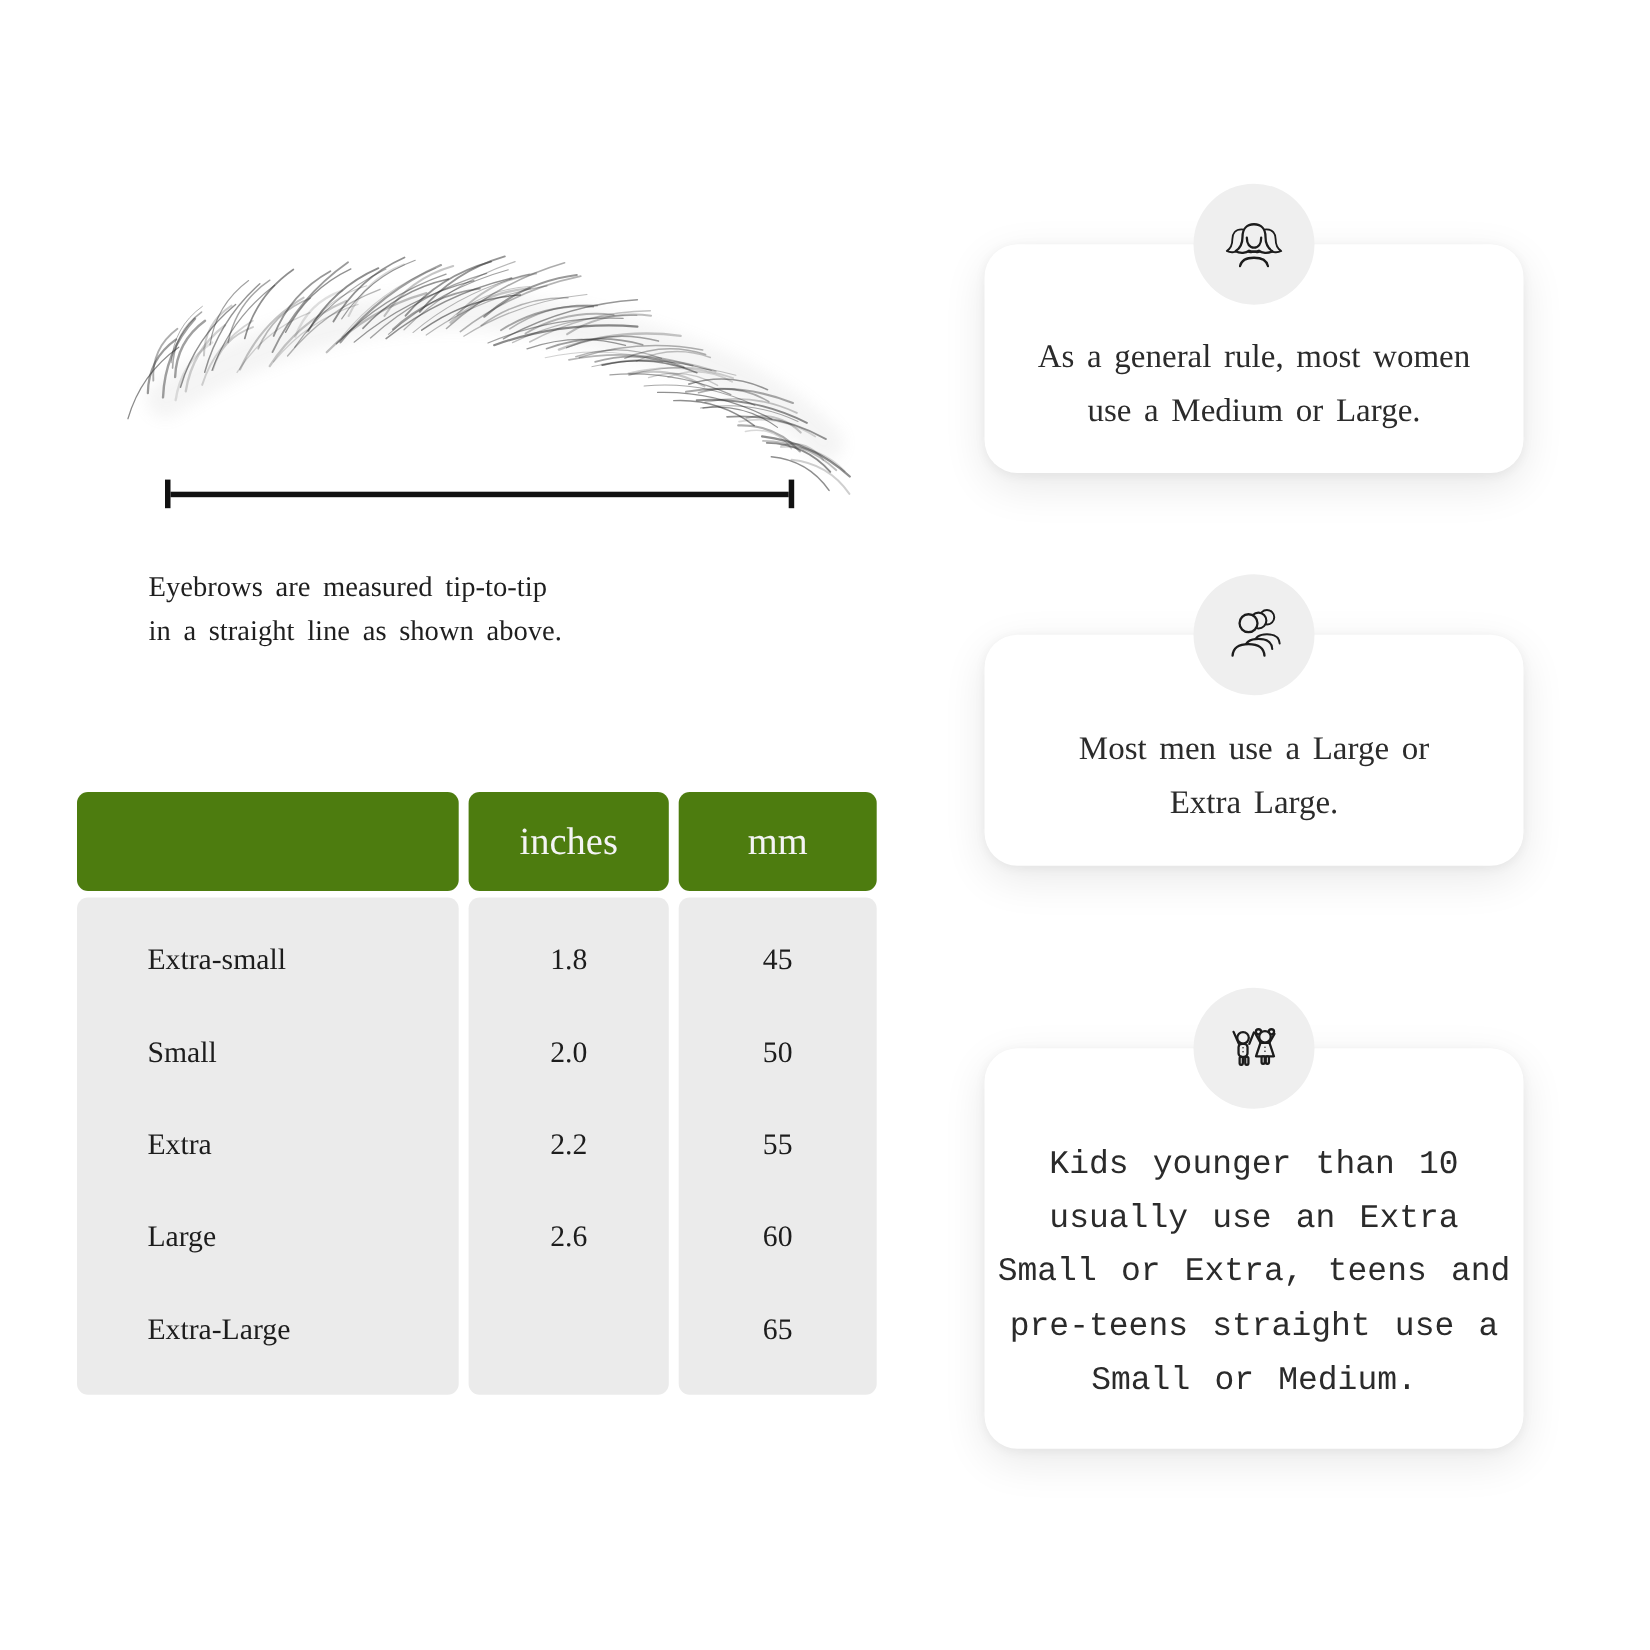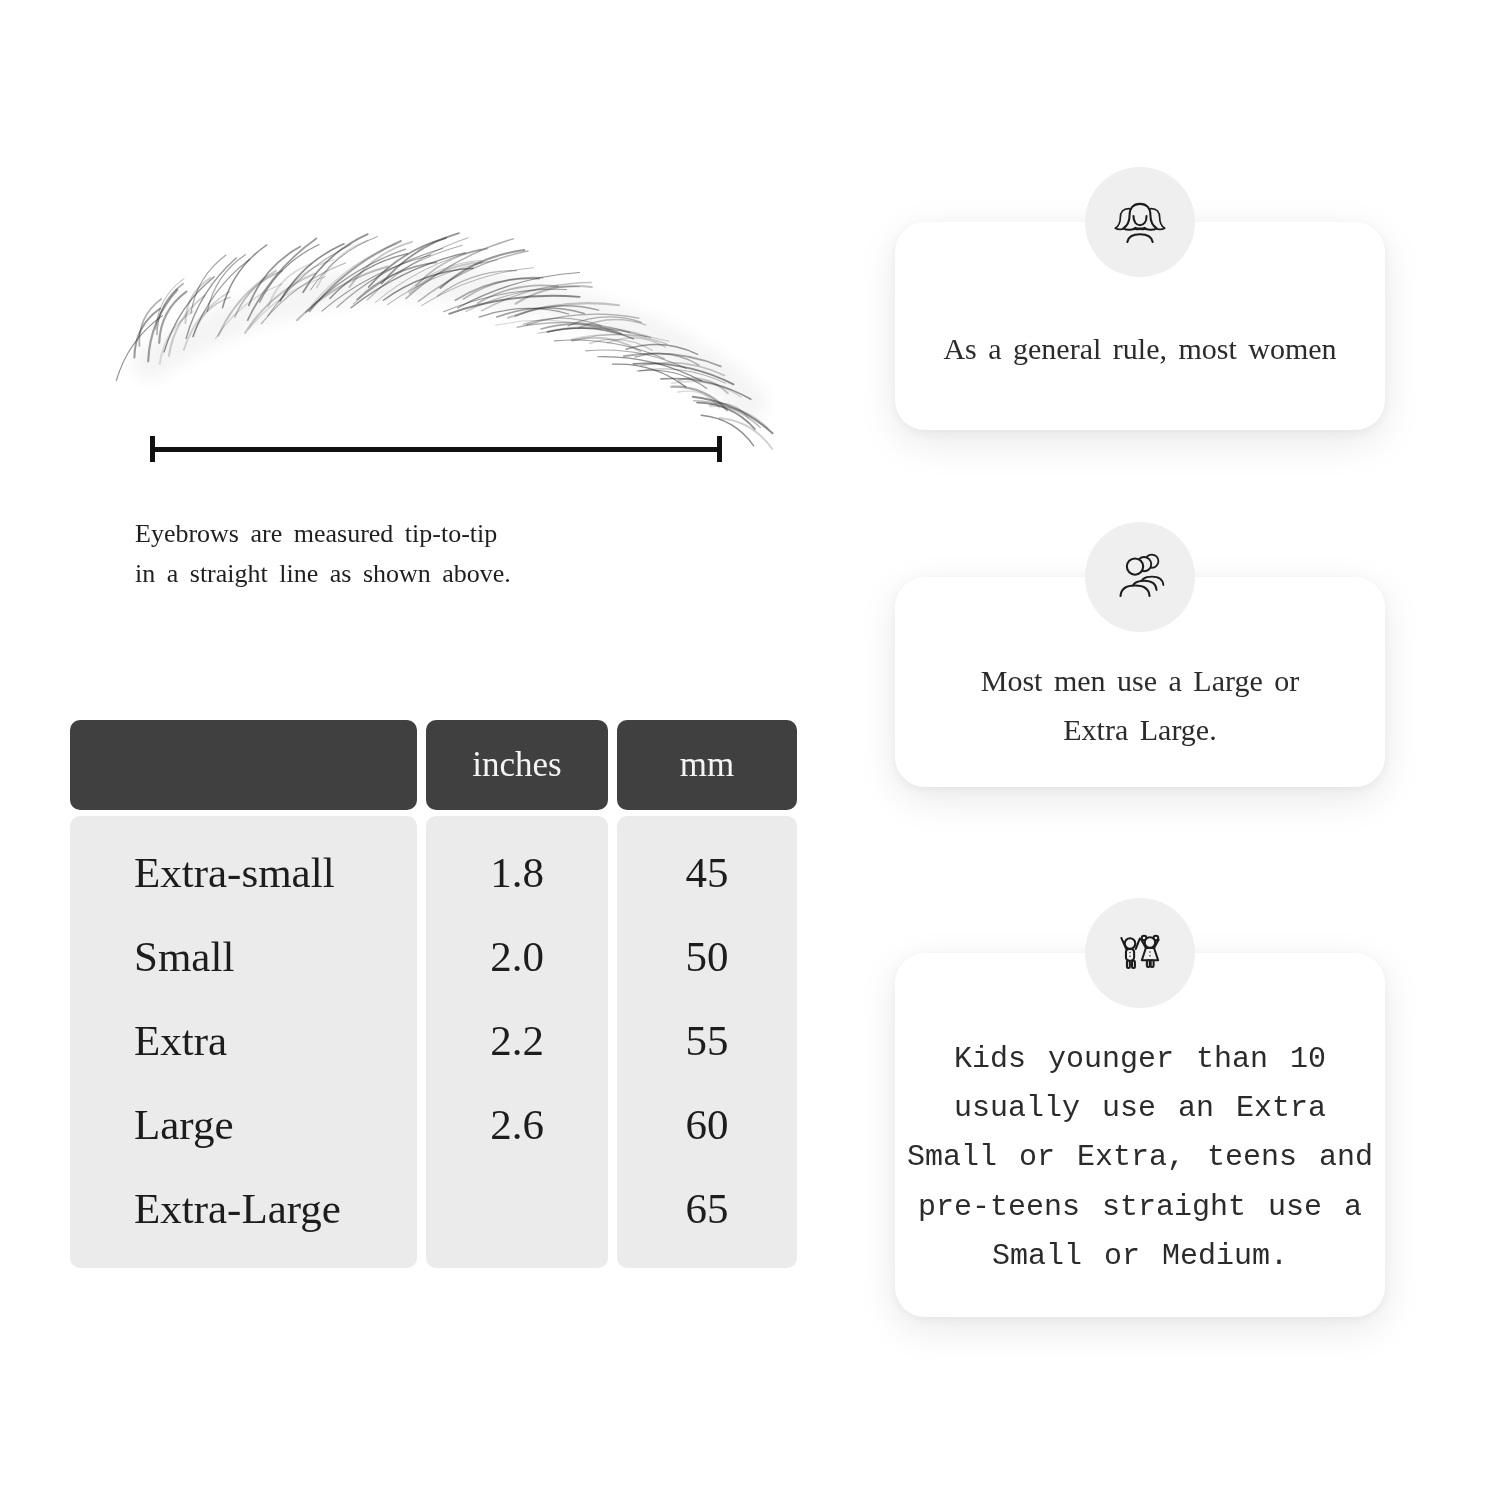--- a/index.html
+++ b/index.html
@@ -18,29 +18,29 @@
   }
   .caption{
     position:absolute;left:135px;top:514px;width:640px;
     font-size:26px;line-height:1.52;word-spacing:5px;color:#1f1f1f;
   }
   .caption div{white-space:nowrap;}
   
   .size-table{position:absolute;left:70px;top:720px;width:727px;}
   .thead,.tbody{display:grid;grid-template-columns:347px 182px 180px;column-gap:9px;}
   .th{
-    height:90px;background:#404040;border-radius:10px;
+    height:90px;background:#4d7c0f;border-radius:10px;
     display:flex;align-items:center;justify-content:center;
     color:#f4f4f4;font-size:35px;
   }
   .tbody{margin-top:6px;}
   .tcol{background:#ebebeb;border-radius:10px;padding:14px 0 18px 0;}
   .tcell{
     height:84px;display:flex;align-items:center;justify-content:center;
-    font-size:43px;color:#1d1d1d;
+    font-size:27px;color:#1d1d1d;
   }
   .tcol-labels .tcell{justify-content:flex-start;padding-left:64px;}
   
   .card-wrap{position:absolute;left:895px;width:490px;}
   .card-wrap-1{top:167px;}
   .card-wrap-2{top:522px;}
   .card-wrap-3{top:898px;font-family:Liberation Mono, monospace;}
   .badge{
     position:absolute;left:50%;top:0;transform:translateX(-50%);
     width:110px;height:110px;border-radius:50%;background:#efefef;z-index:2;
@@ -229,20 +229,21 @@
         <g transform="translate(32,33)">
           <path fill="#efefef" d="M0,-21 c-7.5,0 -11.5,5 -11.5,12.3 c0,6.8 -2.6,12 -7,14.8 c4.6,2.4 10.8,1.8 13.6,-0.6 c1.7,1 8.1,1 9.8,0 c2.8,2.4 9,3 13.6,0.6 c-4.4,-2.8 -7,-8 -7,-14.8 C11.5,-16 7.5,-21 0,-21 Z"></path>
           <path d="M-7.2,-7.5 c0,6.2 2.9,10 7.2,10 c4.3,0 7.2,-3.8 7.2,-10"></path>
           <path d="M-14,21 c1.2,-5.6 5.2,-8.4 14,-8.4 c8.8,0 12.8,2.8 14,8.4"></path>
         </g>
       </svg>
     </div>
     <div class="card card-1">
       <div class="card-text">
         <div>As a general rule, most women</div>
+        <div>use a Medium or Large.</div>
       </div>
     </div>
   </div>
 
   <div class="card-wrap card-wrap-2">
     <div class="badge">
       <svg class="icon-svg" viewBox="0 0 64 64" width="58" height="58" fill="none" stroke="#1c1c1c" stroke-width="2.3" stroke-linecap="round" stroke-linejoin="round">
         <g transform="translate(45,23) scale(0.85)">
           <circle cx="0" cy="-10" r="8.6" fill="#efefef"></circle>
           <path fill="#efefef" d="M-15,21 c0.5,-7.2 5.3,-11 15,-11 c9.7,0 14.5,3.8 15,11"></path>

